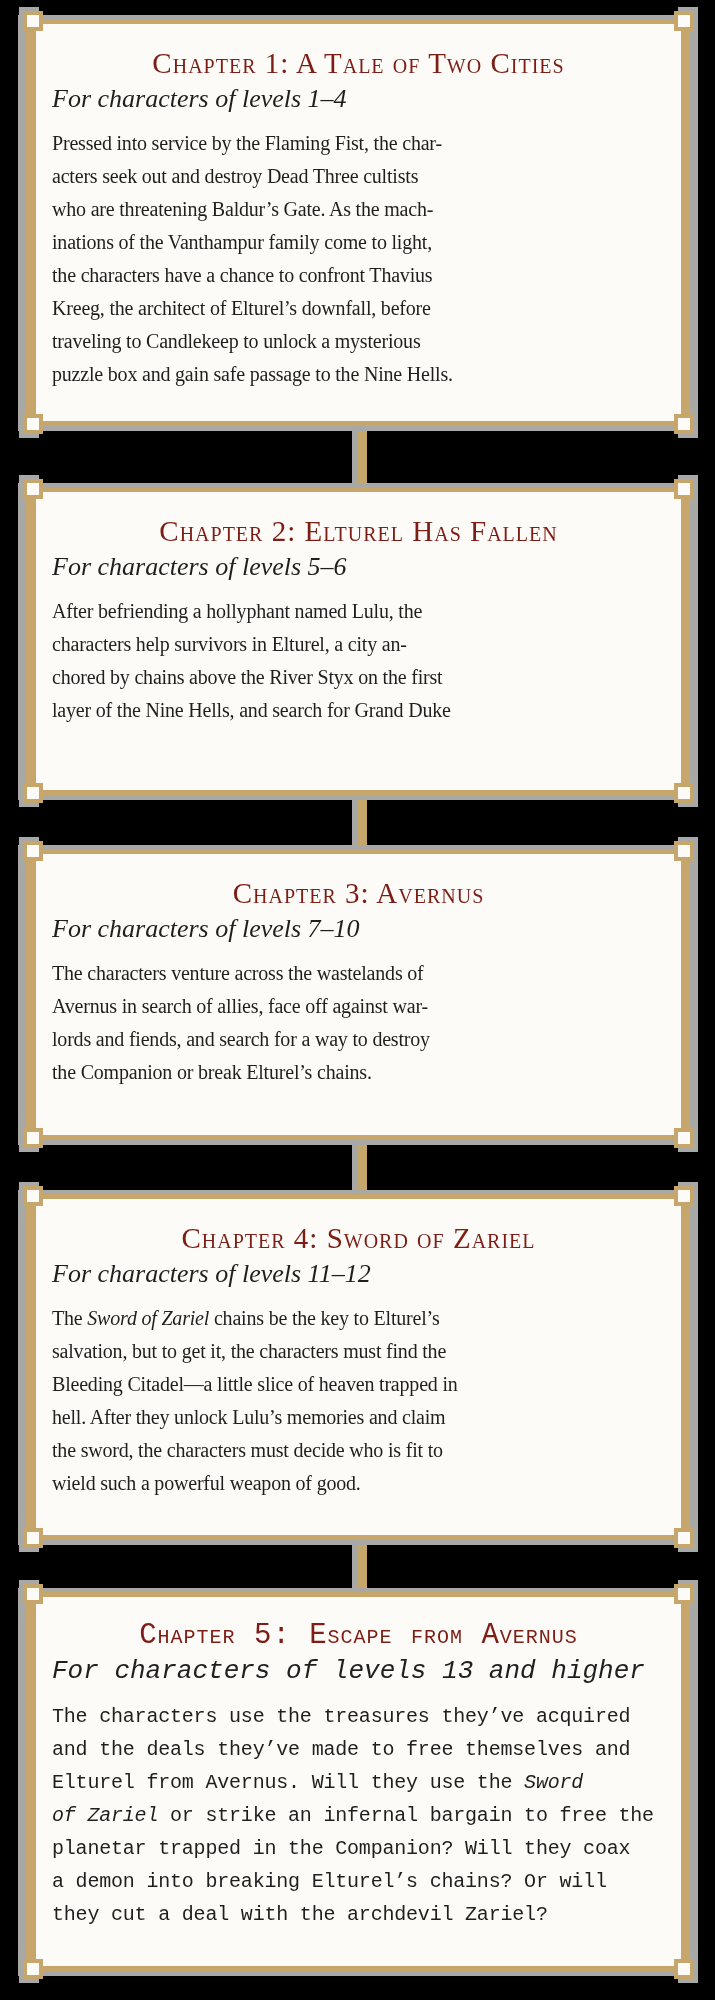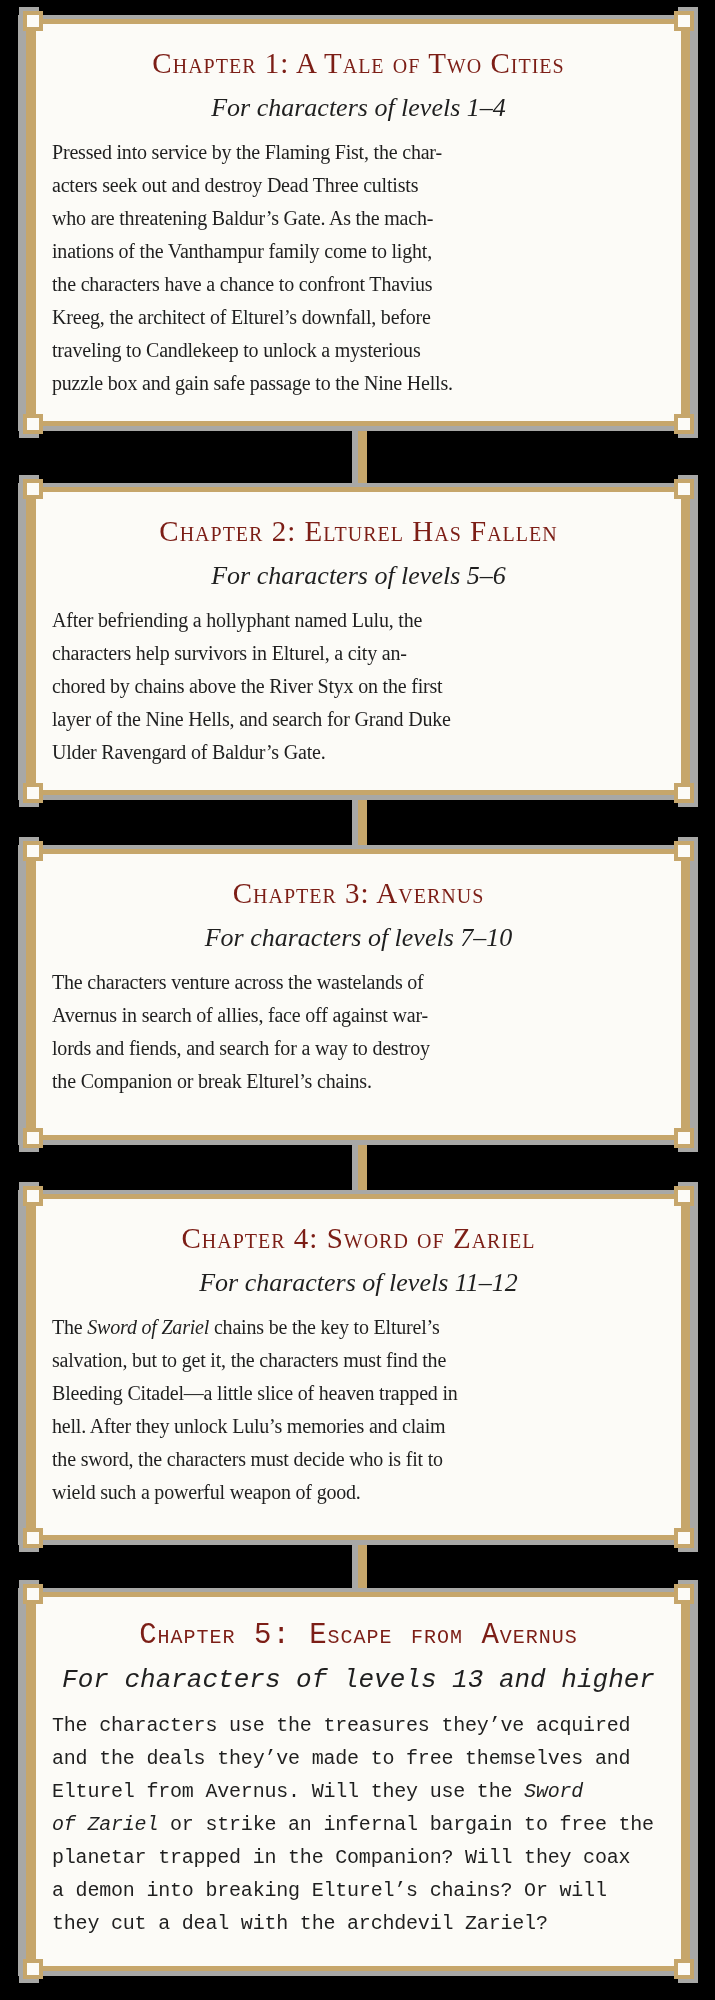--- a/index.html
+++ b/index.html
@@ -43,22 +43,22 @@
   .notch.tr{top:-13px;right:-13px;box-shadow:4px -4px 0 var(--shadow_gray);}
   .notch.bl{bottom:-13px;left:-13px;box-shadow:-4px 4px 0 var(--shadow_gray);}
   .notch.br{bottom:-13px;right:-13px;box-shadow:4px 4px 0 var(--shadow_gray);}
   .content{padding:22px 16px 0 16px;}
   .title{
     margin:0;font-size:29px;font-weight:400;
     font-variant:small-caps;letter-spacing:1px;
     color:var(--title_red);text-align:center;line-height:1.2;
   }
   .subtitle{
-    margin:12px 0 13px 0;font-style:italic;font-size:26px;
-    color:var(--body_text);text-align:center;line-height:1.15;
+    margin:3px 0 13px 0;font-style:italic;font-size:26px;
+    color:var(--body_text);text-align:left;line-height:1.15;
   }
   .body-block{color:var(--body_text);}
   .body-line{
     font-size:20px;line-height:33px;letter-spacing:-0.2px;
     white-space:nowrap;
   }
   .em{font-style:italic;}
   
   .p1{top:15px;height:416px;}
   .c1{top:424px;height:66px;}
@@ -110,21 +110,20 @@
       <i class="notch bl"></i>
       <i class="notch br"></i>
       <div class="content">
         <h2 class="title">Chapter 2: Elturel Has Fallen</h2>
         <p class="subtitle">For characters of levels 5–6</p>
         <div class="body-block">
             <div class="body-line"><span>After befriending a hollyphant named Lulu, the</span></div>
             <div class="body-line"><span>characters help survivors in Elturel, a city an-</span></div>
             <div class="body-line"><span>chored by chains above the River Styx on the first</span></div>
             <div class="body-line"><span>layer of the Nine Hells, and search for Grand Duke</span></div>
-            <div class="body-line"><span>Ulder Ravengard of Baldur’s Gate.</span></div>
           </div>
       </div>
     </div>
   </section>
 
   <section class="panel p3">
     <div class="frame">
       <i class="notch tl"></i>
       <i class="notch tr"></i>
       <i class="notch bl"></i>

